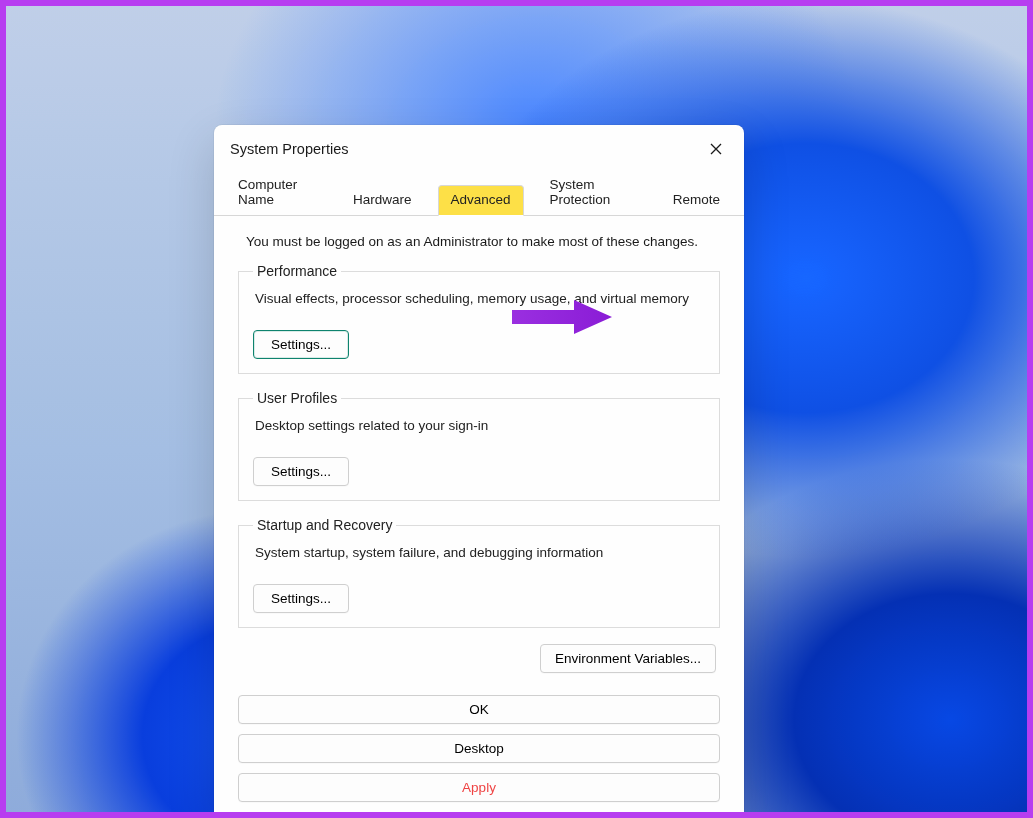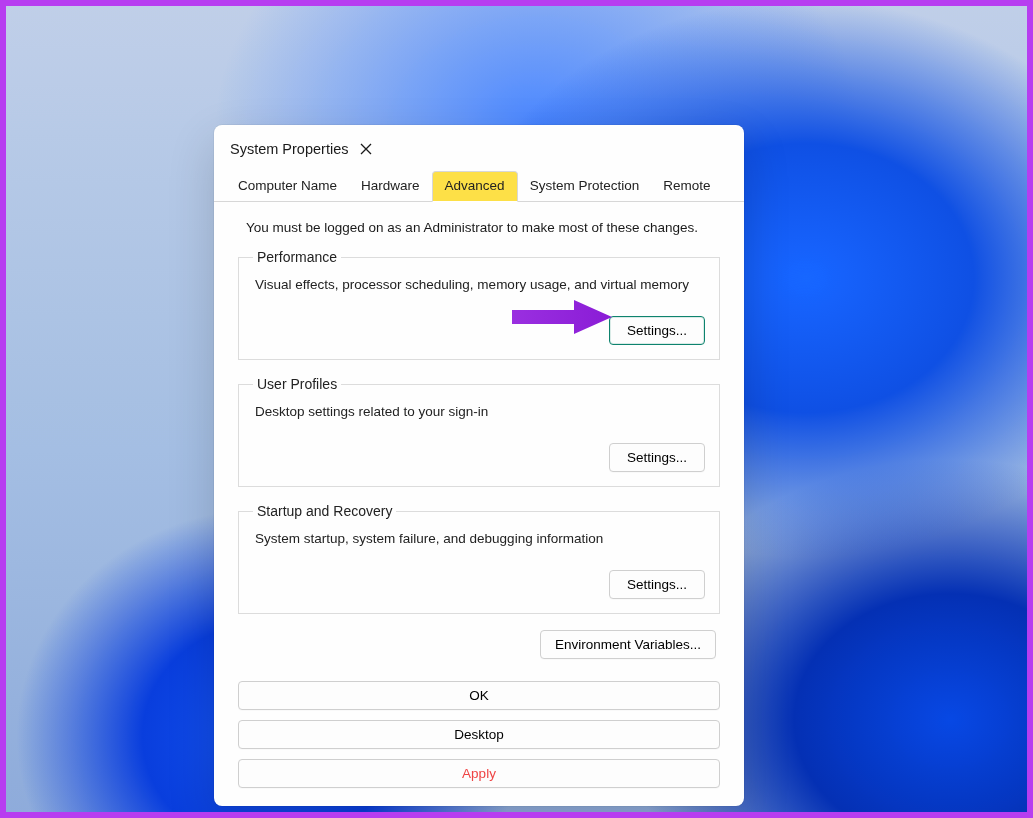--- a/index.html
+++ b/index.html
@@ -30,34 +30,34 @@
   .dialog {
     position:absolute;
     left: 214px; top: 125px;
     width: 530px;
     background:#fefefe;
     border-radius:8px;
     box-shadow: 0 18px 48px rgba(0,0,0,.16), 0 0 0 1px rgba(0,0,0,.04);
     display:flex; flex-direction:column;
   }
   .titlebar {
-    display:flex; align-items:center; justify-content:flex-start;
+    display:flex; align-items:center; justify-content:space-between;
     padding: 10px 10px 8px 16px;
   }
   .titlebar .title { font-size:14.5px; }
   .closebtn {
     width:36px; height:28px;
     display:flex; align-items:center; justify-content:center;
     border-radius:4px;
   }
   .tabs {
     display:flex; align-items:flex-end;
     border-bottom:1px solid #d7d7d7;
     padding: 0 12px;
-    gap:0;
+    gap:14px;
   }
   .tab {
     padding: 6px 12px 8px 12px;
     font-size:13.5px;
     color:#222;
     cursor:default;
   }
   .tab.active {
     background:#fde047;
     border:1px solid #d7d7d7;
@@ -71,21 +71,21 @@
   .admin-note { margin: 4px 0 14px 8px; }
   fieldset.group {
     border:1px solid #dcdcdc;
     margin:0 0 16px 0;
     padding: 10px 14px 14px 14px;
   }
   fieldset.group legend {
     padding: 0 4px; font-size:14px; color:#222;
   }
   .group-desc { margin: 2px 0 24px 2px; color:#222; }
-  .btnrow { display:flex; justify-content:flex-end; }
+  .btnrow { display:flex; }
   .winbtn {
     min-width: 96px;
     padding: 6px 14px;
     background:#fdfdfd;
     border:1px solid #cfcfcf;
     border-radius:4px;
     font: inherit;
     box-shadow: 0 1px 0 rgba(0,0,0,.02);
   }
   .winbtn.highlight {

